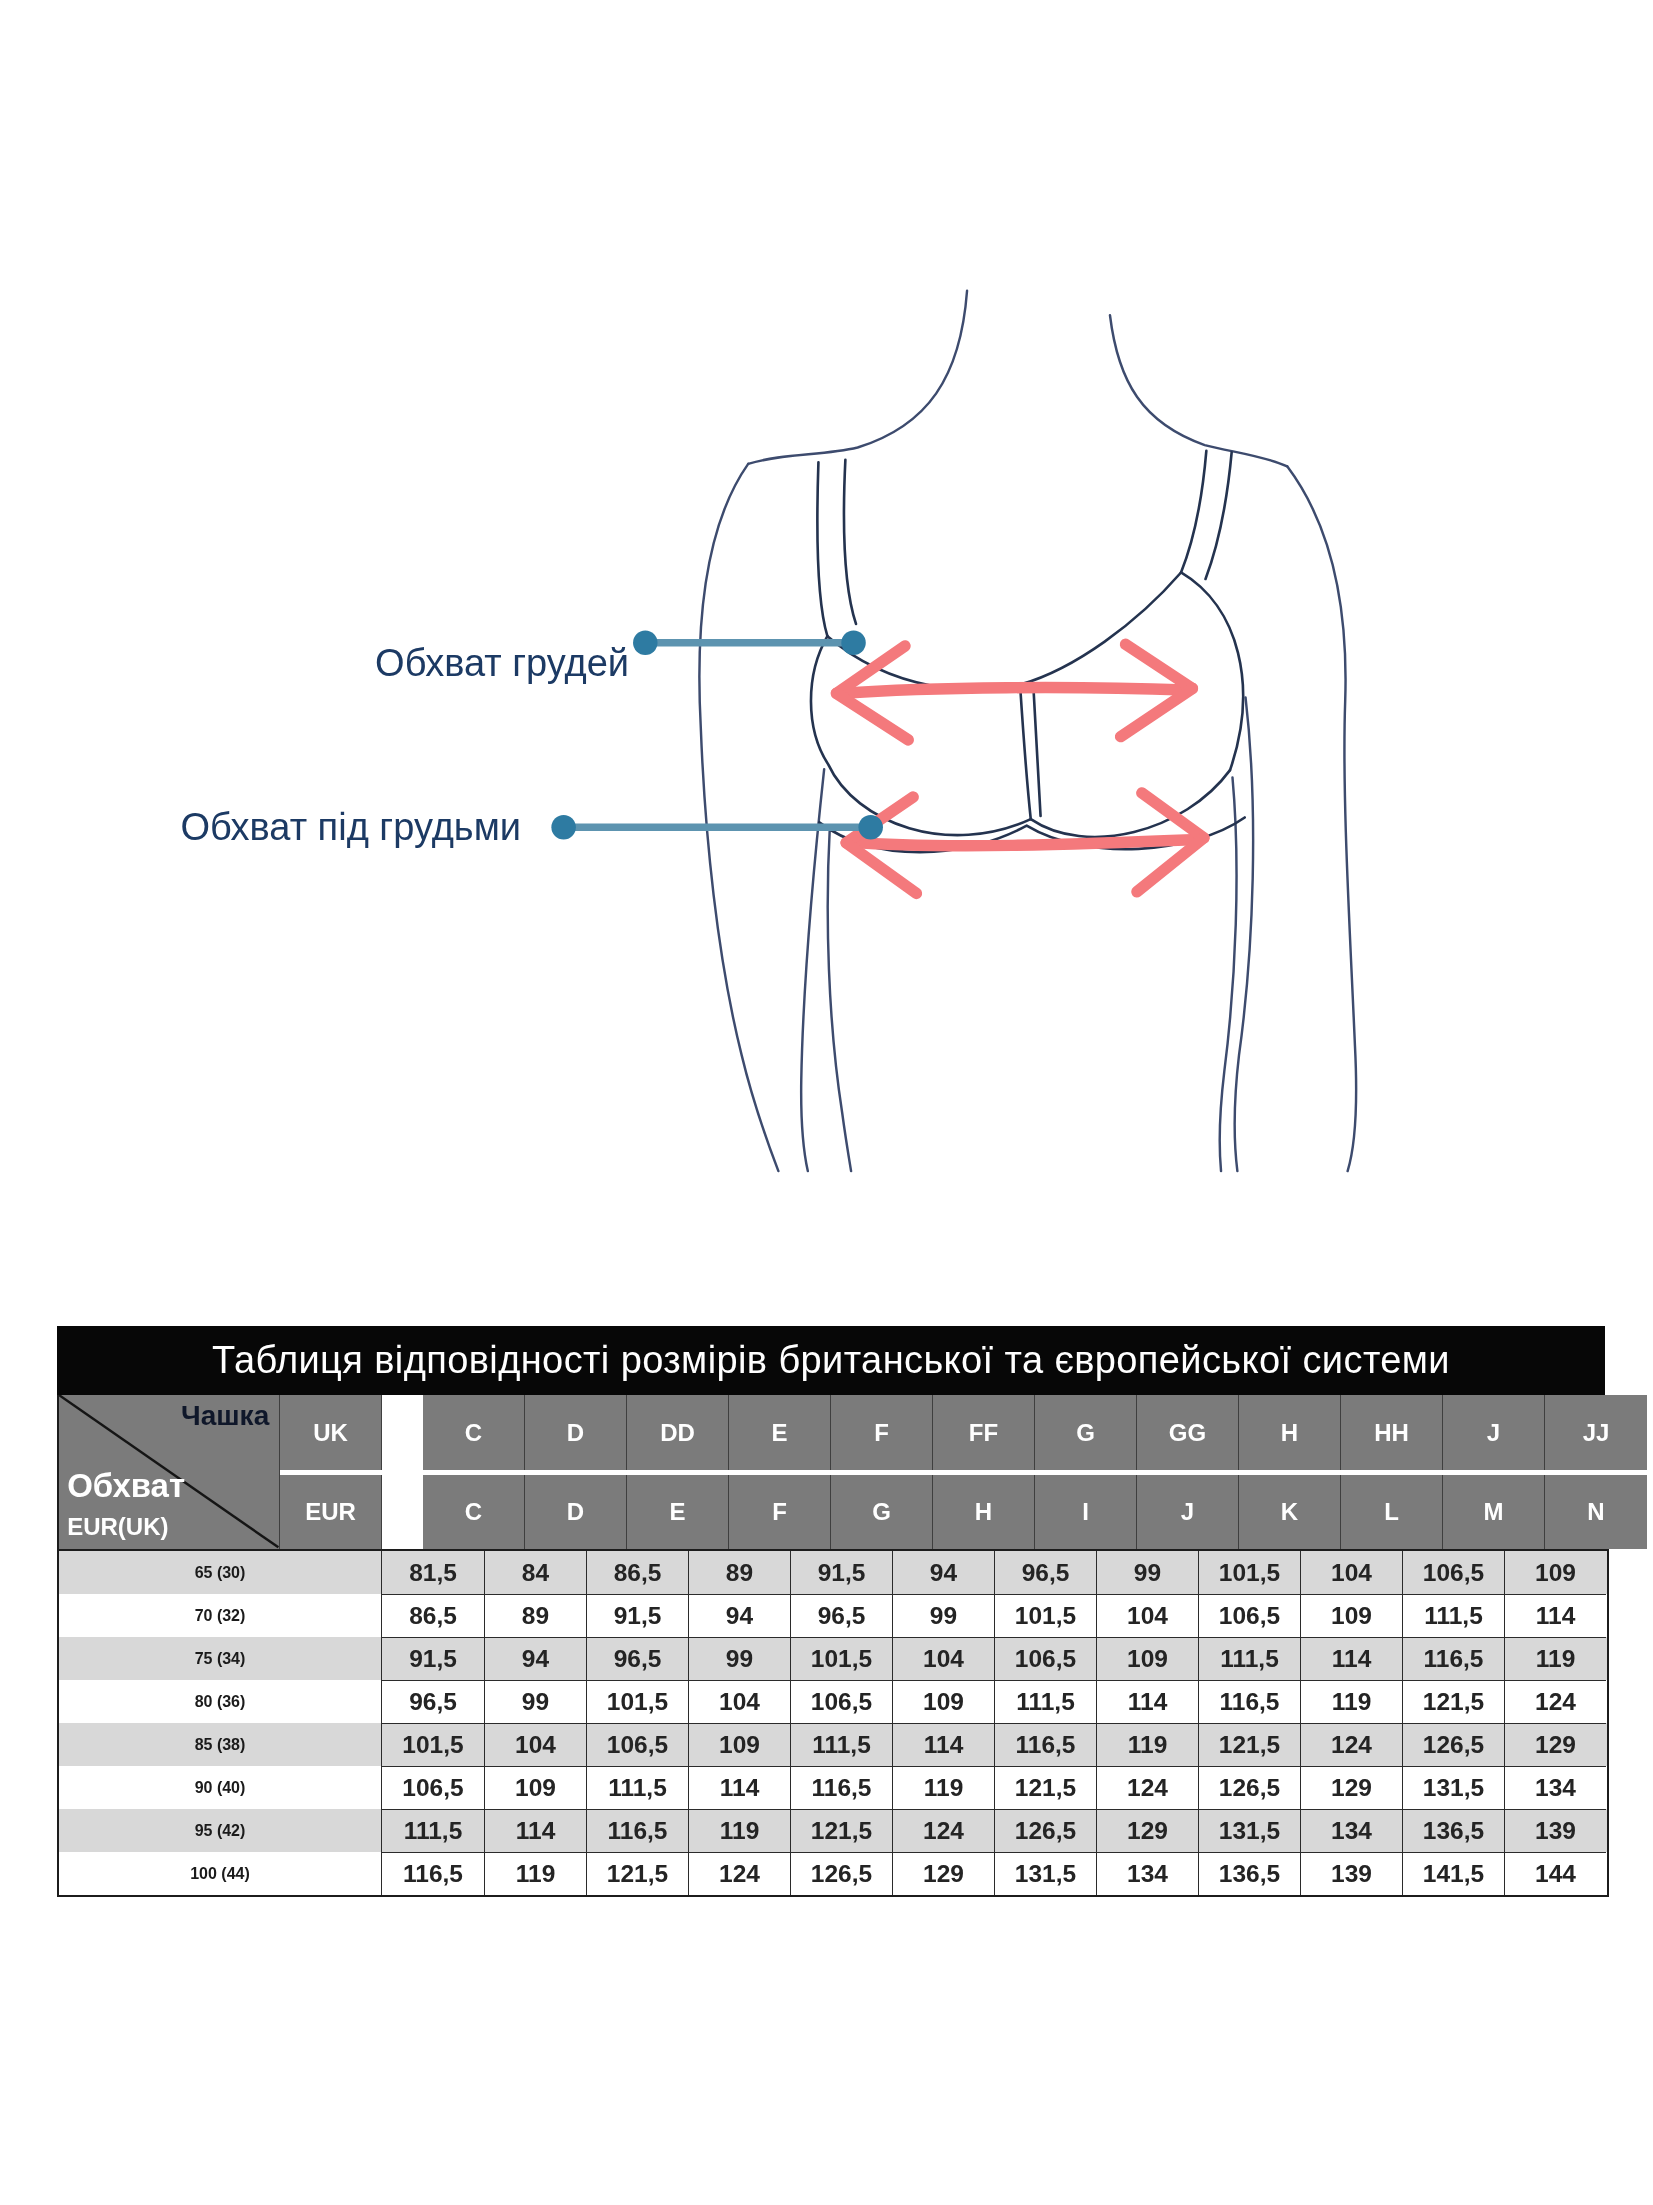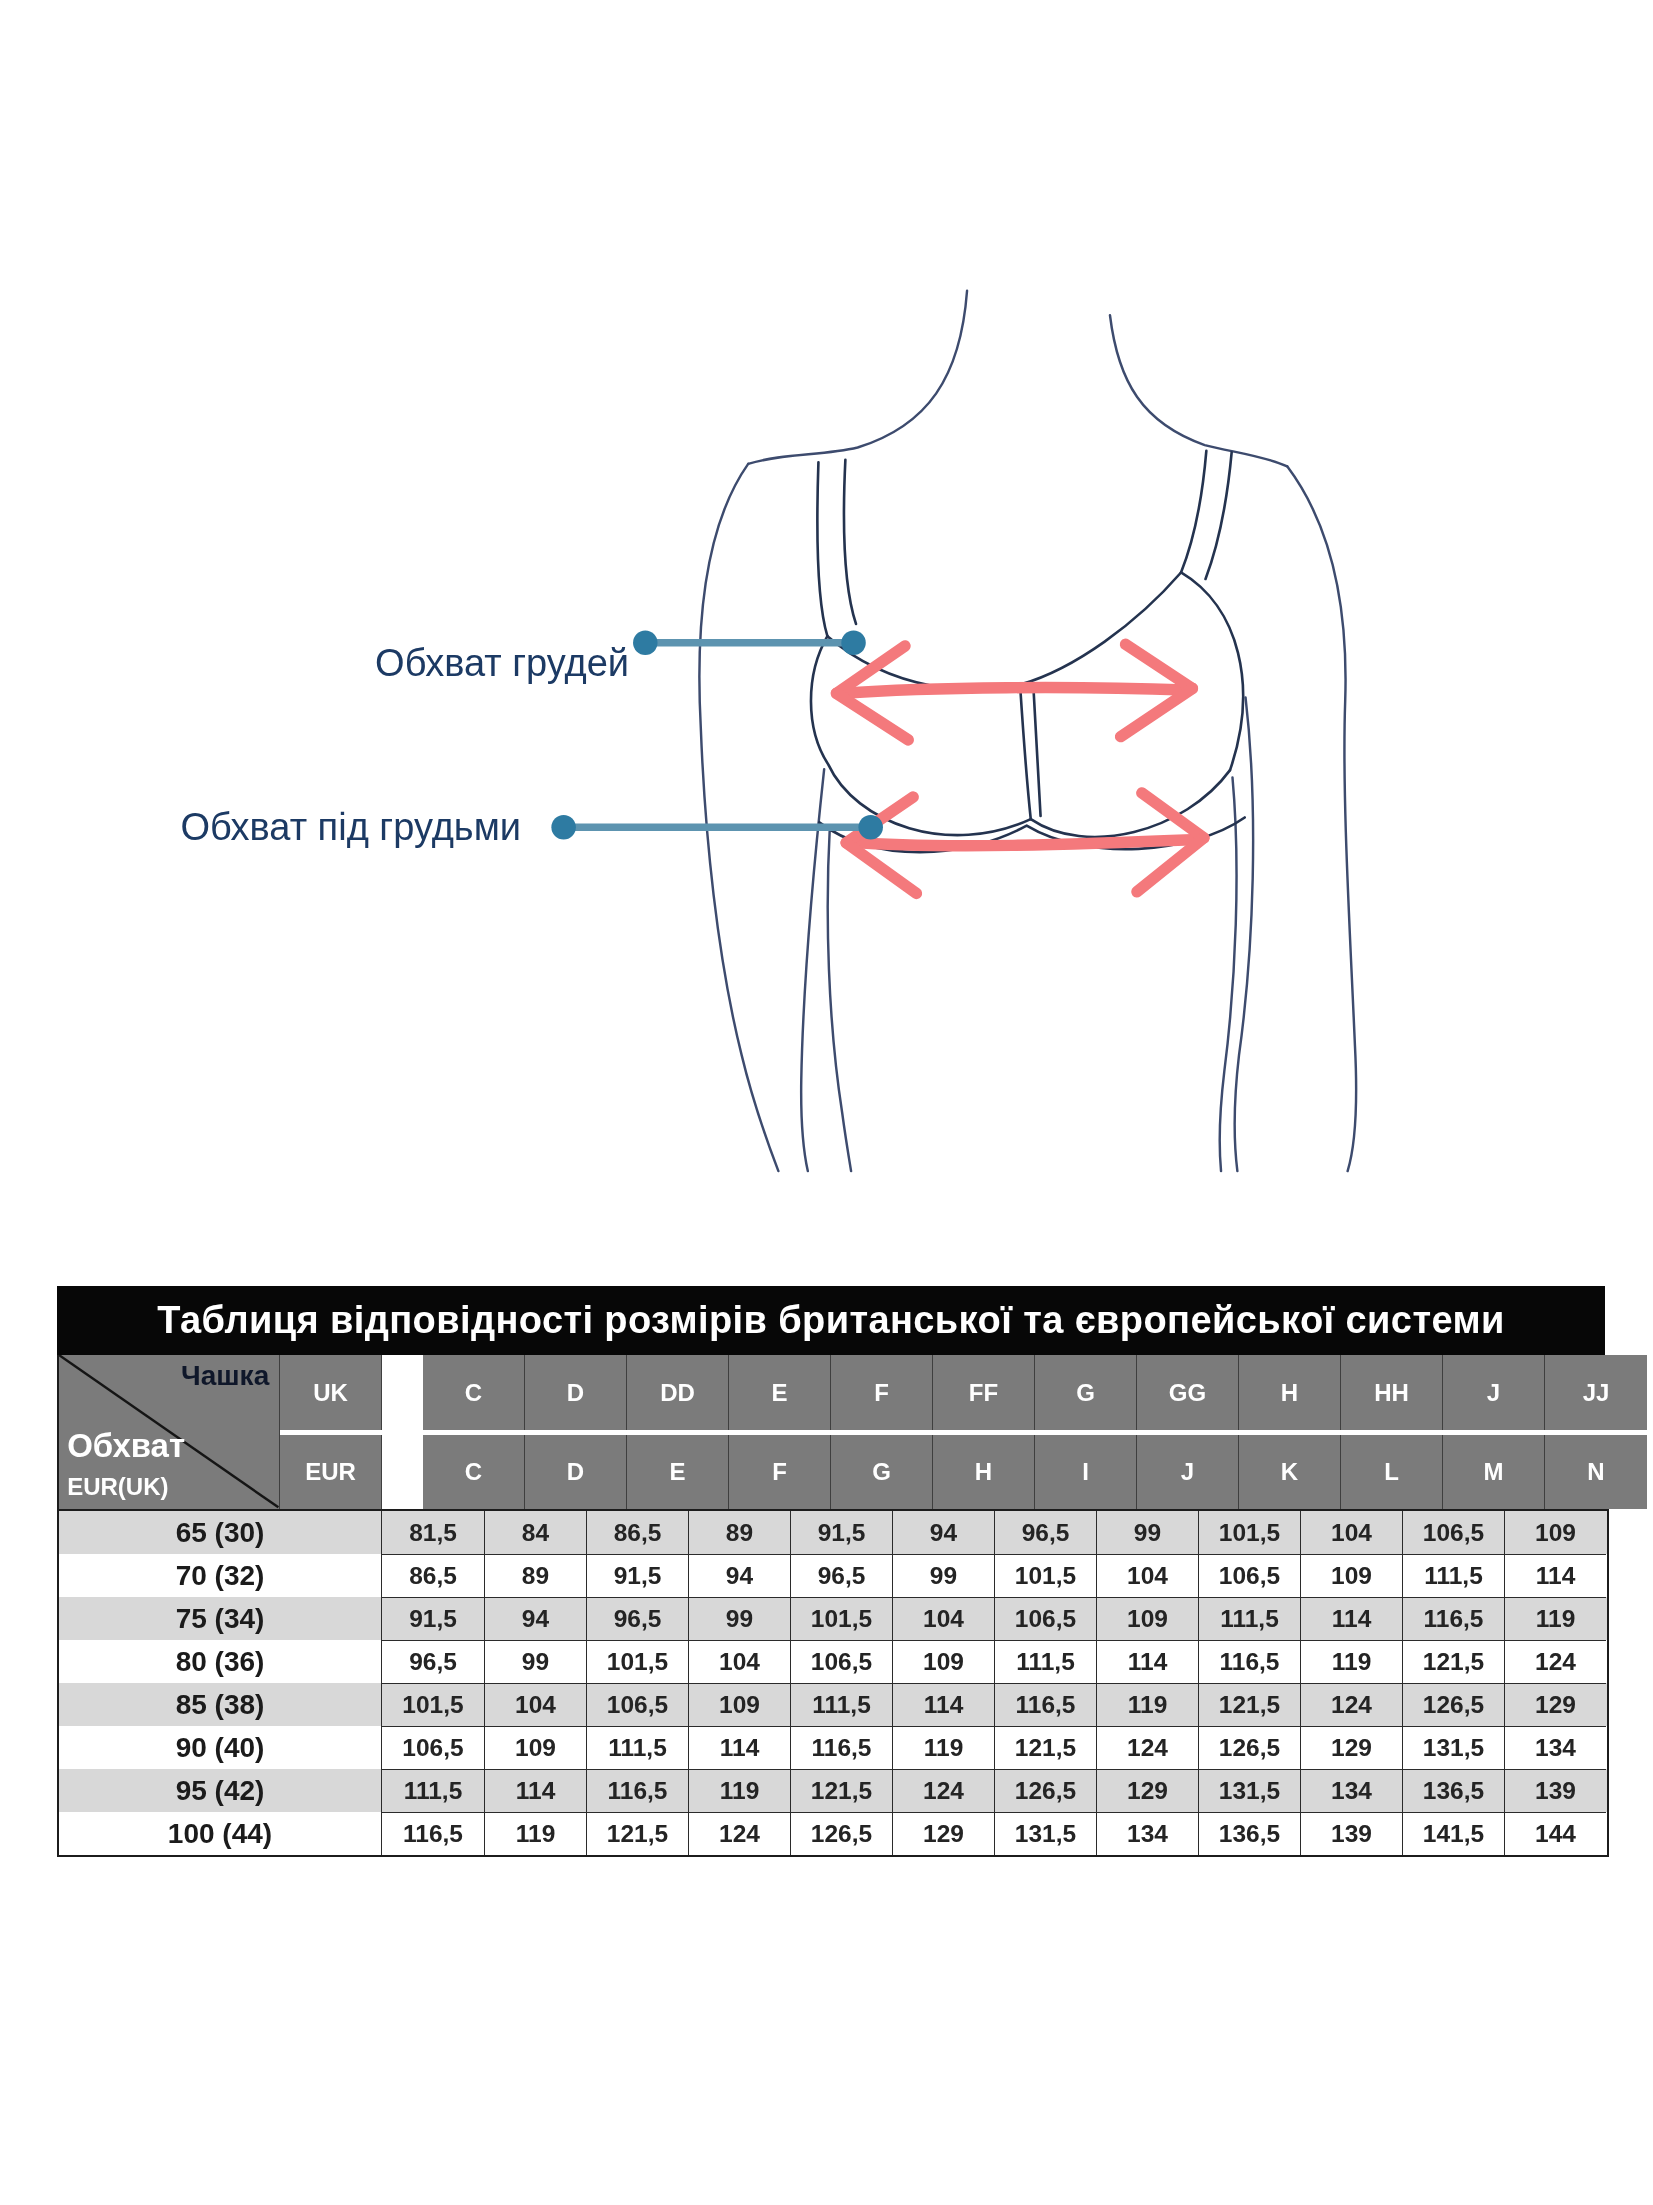--- a/index.html
+++ b/index.html
@@ -12,22 +12,22 @@
   .arrow-line{fill:none;stroke:var(--arrow,#f4797c);stroke-width:14;stroke-linecap:round;}
   .conn-line{fill:none;stroke:var(--conn,#5d94b0);stroke-width:9;stroke-linecap:round;}
   .conn-dot{fill:var(--dot,#2e7ba2);}
   .diagram-label{position:absolute;color:var(--label-color,#1c3a64);font-size:38px;line-height:42px;
         text-align:right;white-space:nowrap;}
   .lbl-bust{left:319px;top:622px;width:310px;margin-top:20px;}
   .lbl-underbust{left:135px;top:806px;width:386px;}
   
   .table-wrap{position:absolute;left:57px;top:1286px;width:1548px;}
   .tbl-title{height:69px;background:var(--title-bg,#070707);color:var(--title-text,#fff);
-        font-size:38px;font-weight:700;display:flex;align-items:center;justify-content:center;
-        letter-spacing:0.4px;}
+        font-size:38px;font-weight:400;display:flex;align-items:center;justify-content:center;
+        letter-spacing:0.4px;margin-top:40px;}
   .tbl-frame{box-sizing:content-box;width:1548px;border:2.5px solid #1c1c1c;border-top:none;}
   .tbl-hdr{display:flex;}
   .corner{position:relative;width:221px;height:154px;background:var(--header-bg,#7b7b7b);
         border-right:1.6px solid var(--header-line,#3f3f3f);box-sizing:border-box;flex:none;}
   .corner svg{position:absolute;left:0;top:0;}
   .corner-cup{position:absolute;top:4.9px;right:9.8px;color:#0f172a;font-weight:700;font-size:28px;}
   .corner-girth{position:absolute;bottom:6.5px;left:8.2px;color:#fff;font-weight:700;font-size:33px;}
   .corner-girth .small{font-size:24px;font-weight:700;}
   .hdr-right{flex:1;display:flex;flex-direction:column;}
   .hdr-row{display:flex;gap:41px;}
@@ -36,21 +36,21 @@
   .hdr-gap{height:4.9px;background:#ffffff;}
   .sys-cell,.cup-cell{width:102px;box-sizing:border-box;flex:none;background:var(--header-bg,#7b7b7b);
         color:#fff;font-weight:700;font-size:24px;display:flex;align-items:center;justify-content:center;
         border-right:1.6px solid var(--header-line,#3f3f3f);}
   .cup-cell:last-child{border-right:none;}
   .tbl-body{border-top:2.5px solid #1c1c1c;}
   .row{display:flex;height:43px;}
   .row.odd{background:var(--row-odd,#d8d8d8);}
   .row.even{background:var(--row-even,#ffffff);}
   .rl{width:323px;box-sizing:border-box;flex:none;display:flex;align-items:center;justify-content:center;
-        font-weight:700;font-size:28px;color:#1b1b1b;border-right:1.6px solid var(--grid,#2b2b2b);}
+        font-weight:700;font-size:16px;color:#1b1b1b;border-right:1.6px solid var(--grid,#2b2b2b);}
   .val{width:102px;box-sizing:border-box;flex:none;display:flex;align-items:center;justify-content:center;
         font-weight:700;font-size:24.5px;color:var(--cell-text,#242424);
         border-left:1.6px solid var(--grid,#2b2b2b);}
   .row .val:nth-child(2){border-left:none;}
   .val.bt{border-top:1.6px solid var(--grid,#2b2b2b);}
 </style>
 </head>
 <body>
 
 <div class="page">

